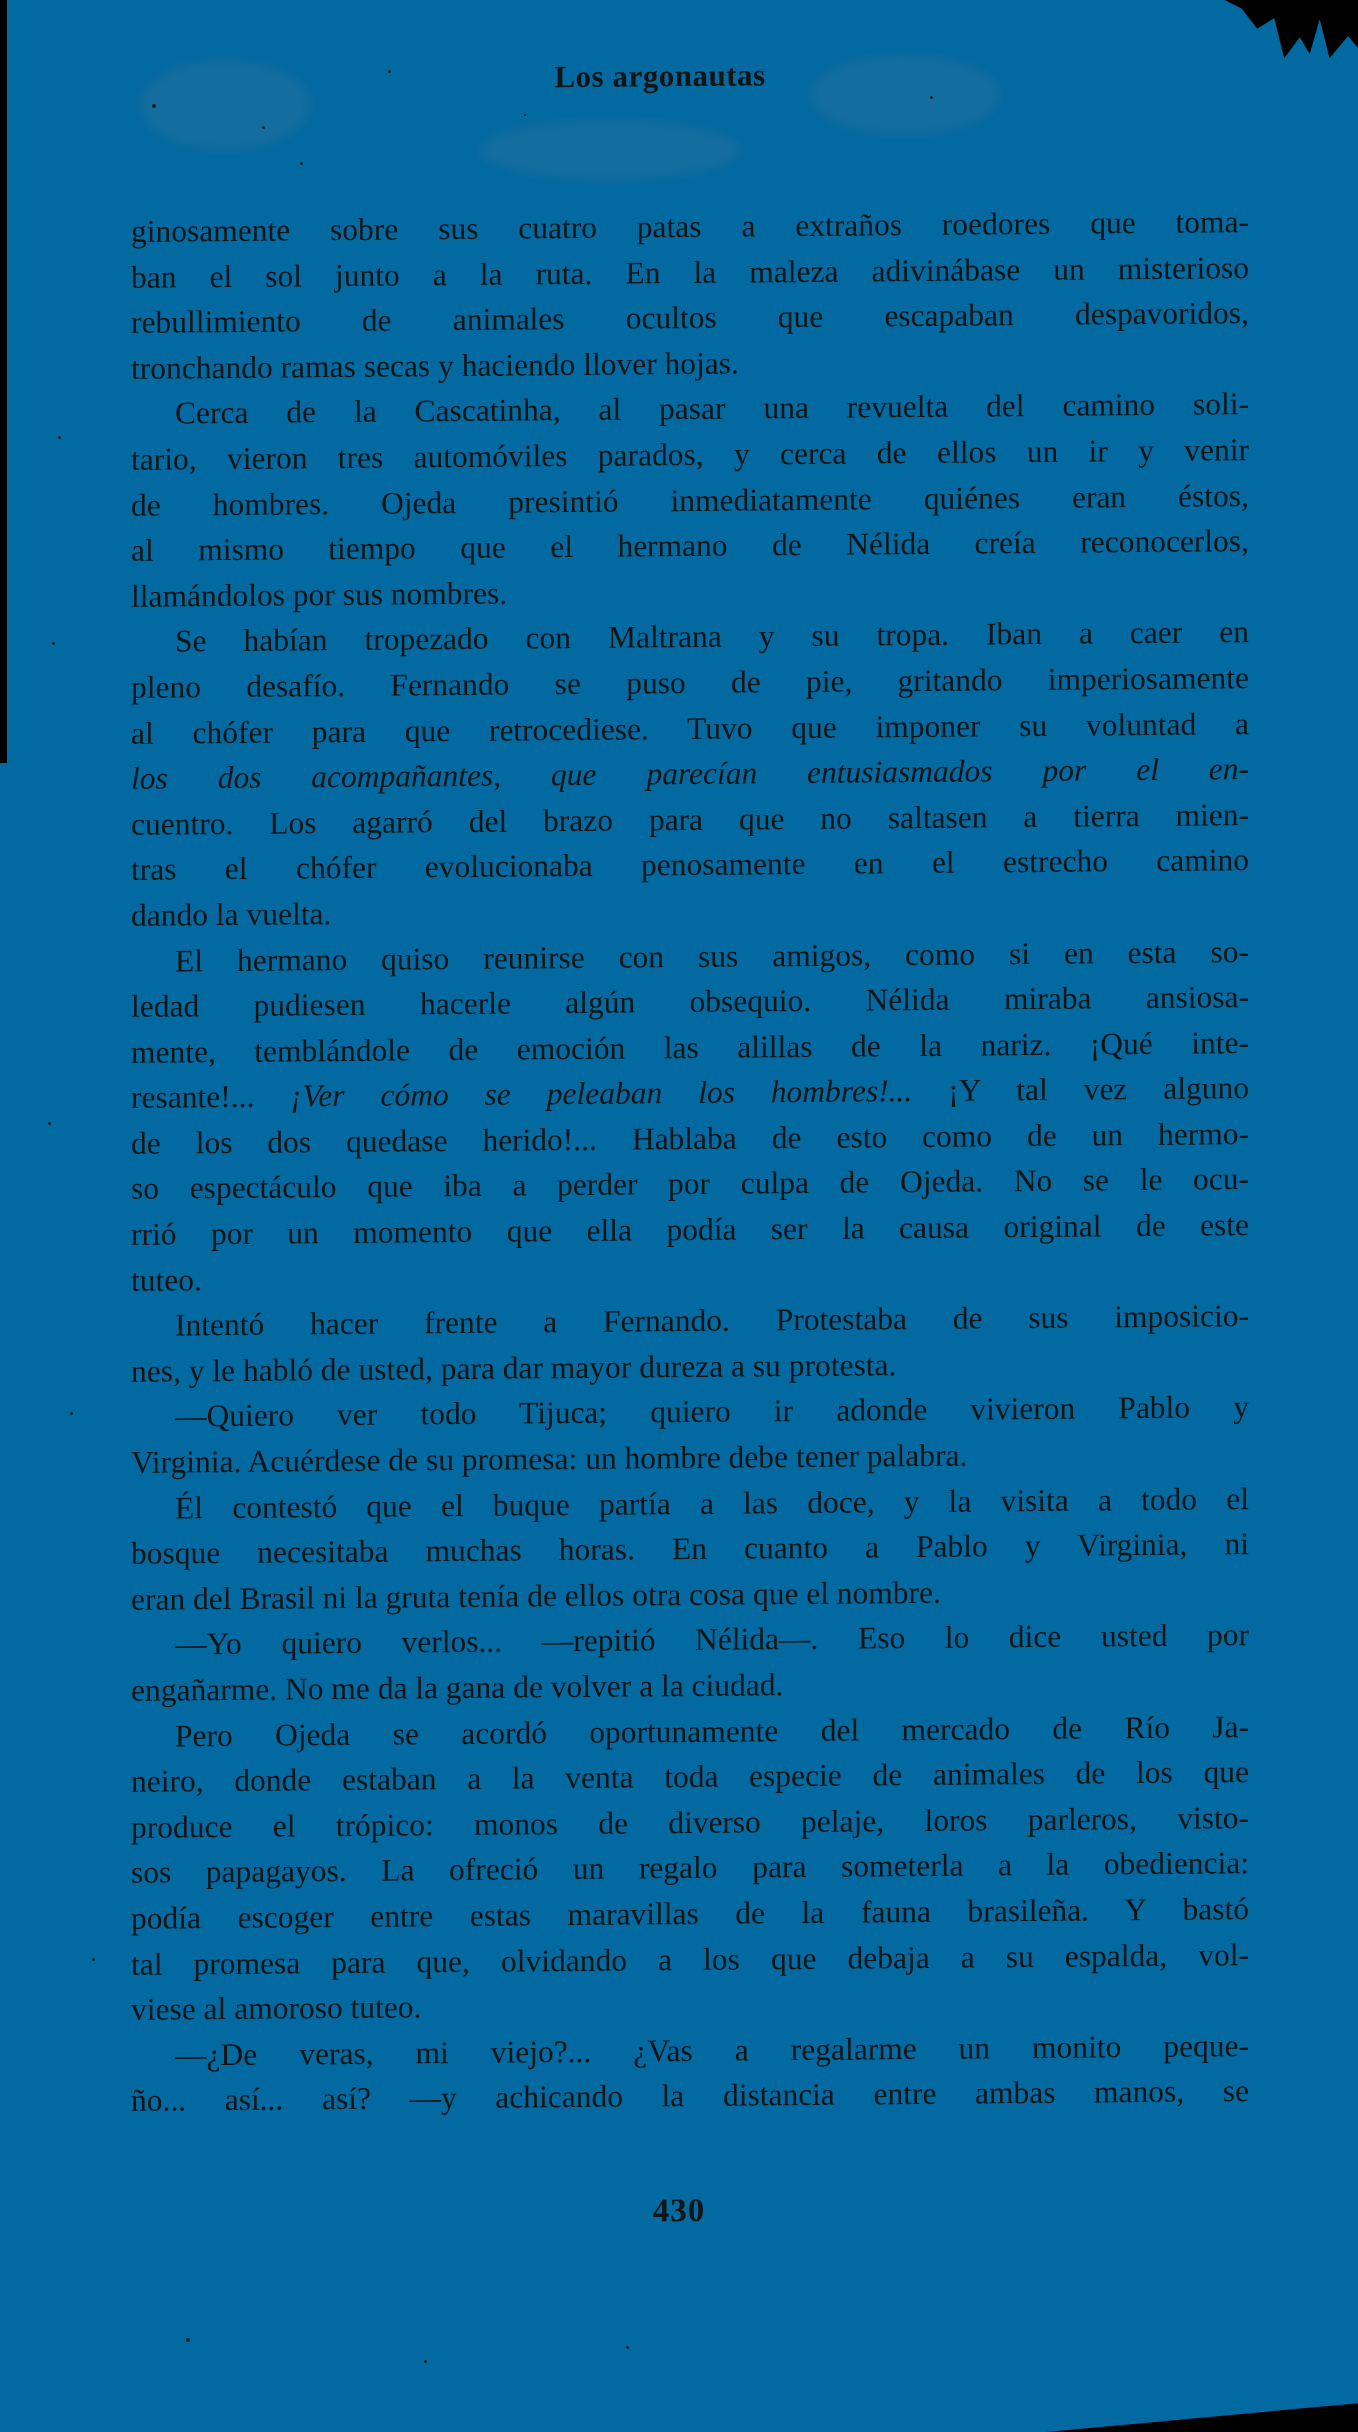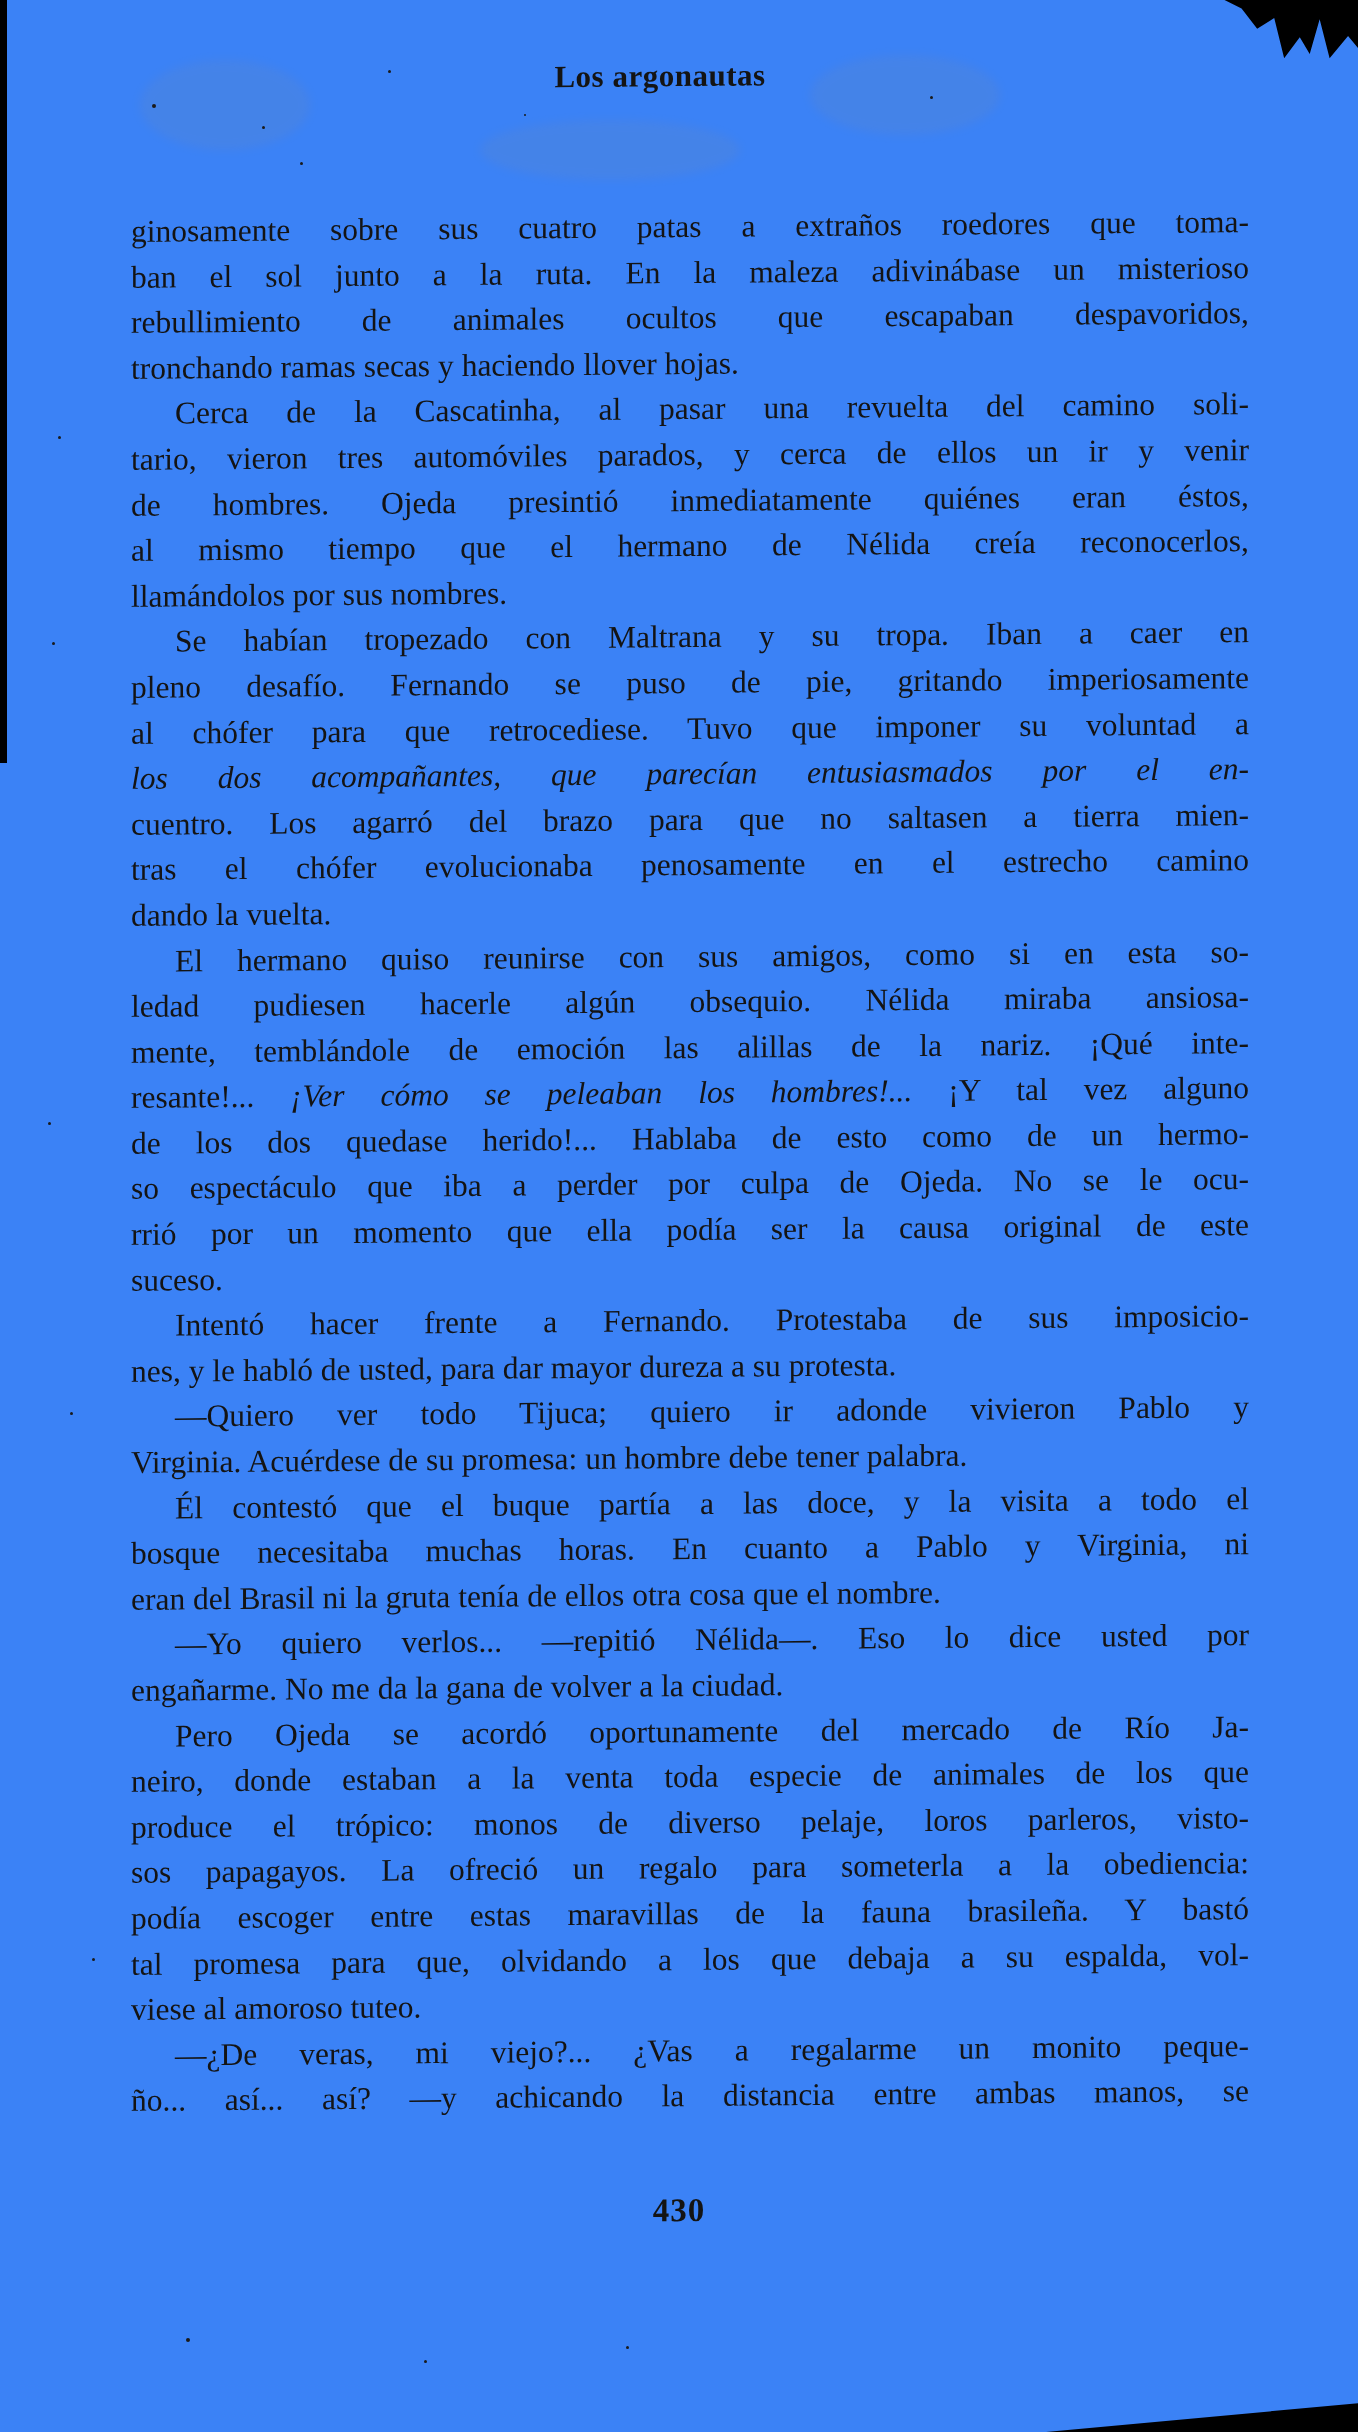--- a/index.html
+++ b/index.html
@@ -4,21 +4,21 @@
 <style>
   html, body { margin: 0; padding: 0; }
   body {
     width: 1358px; height: 2432px;
     background: #ffffff;
     font-family: "Liberation Serif", "DejaVu Serif", serif;
     position: relative;
     overflow: hidden;
     color: #141414;
   }
-  .page { position: absolute; inset: 0; background: #3b82f6; }
+  .page { position: absolute; inset: 0; background: #0369a1; }
 
   
   .binding-bar {
     position: absolute; left: 0; top: 0; width: 7px; height: 763px;
     background: #000;
   }
   .corner-blob-tr {
     position: absolute; right: 0; top: 0; width: 142px; height: 60px;
     background: #000;
     clip-path: polygon(6% 0, 100% 0, 100% 80%, 93% 60%, 80% 97%, 73% 32%, 66% 90%, 59% 62%, 48% 97%, 41% 30%, 29% 48%, 18% 14%);
@@ -131,21 +131,21 @@
         <div class="line"><span>mente, temblándole de emoción las alillas de la nariz. ¡Qué inte-</span></div>
 
         <div class="line"><span>resante!... </span><span class="italic">¡Ver cómo se peleaban los hombres!...</span><span> ¡Y tal vez alguno</span></div>
 
         <div class="line"><span>de los dos quedase herido!... Hablaba de esto como de un hermo-</span></div>
 
         <div class="line"><span>so espectáculo que iba a perder por culpa de Ojeda. No se le ocu-</span></div>
 
         <div class="line"><span>rrió por un momento que ella podía ser la causa original de este</span></div>
 
-        <div class="line last"><span>suceso.</span></div>
+        <div class="line last"><span>tuteo.</span></div>
 
         <div class="line indent"><span>Intentó hacer frente a Fernando. Protestaba de sus imposicio-</span></div>
 
         <div class="line last"><span>nes, y le habló de usted, para dar mayor dureza a su protesta.</span></div>
 
         <div class="line indent"><span>—Quiero ver todo Tijuca; quiero ir adonde vivieron Pablo y</span></div>
 
         <div class="line last"><span>Virginia. Acuérdese de su promesa: un hombre debe tener palabra.</span></div>
 
         <div class="line indent"><span>Él contestó que el buque partía a las doce, y la visita a todo el</span></div>

